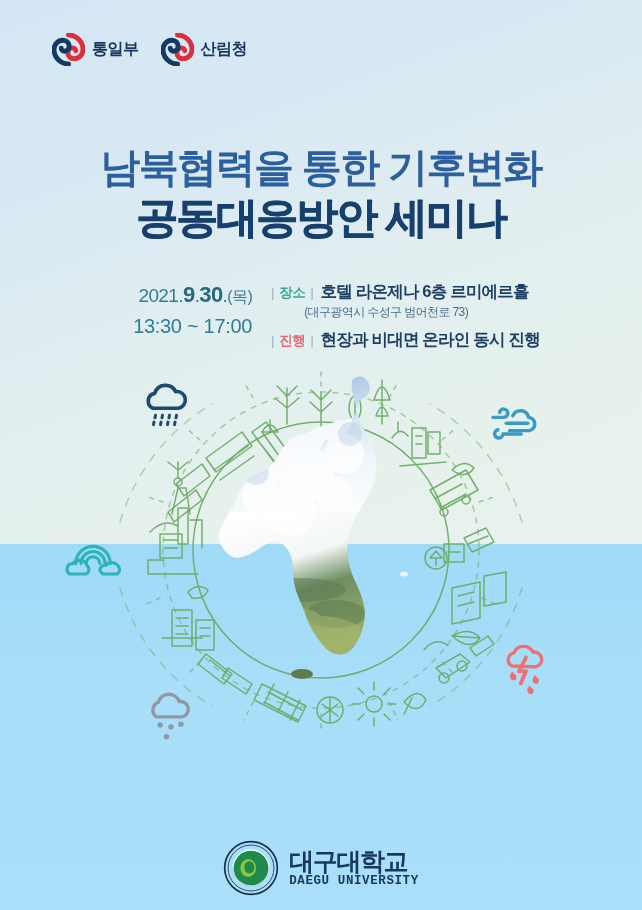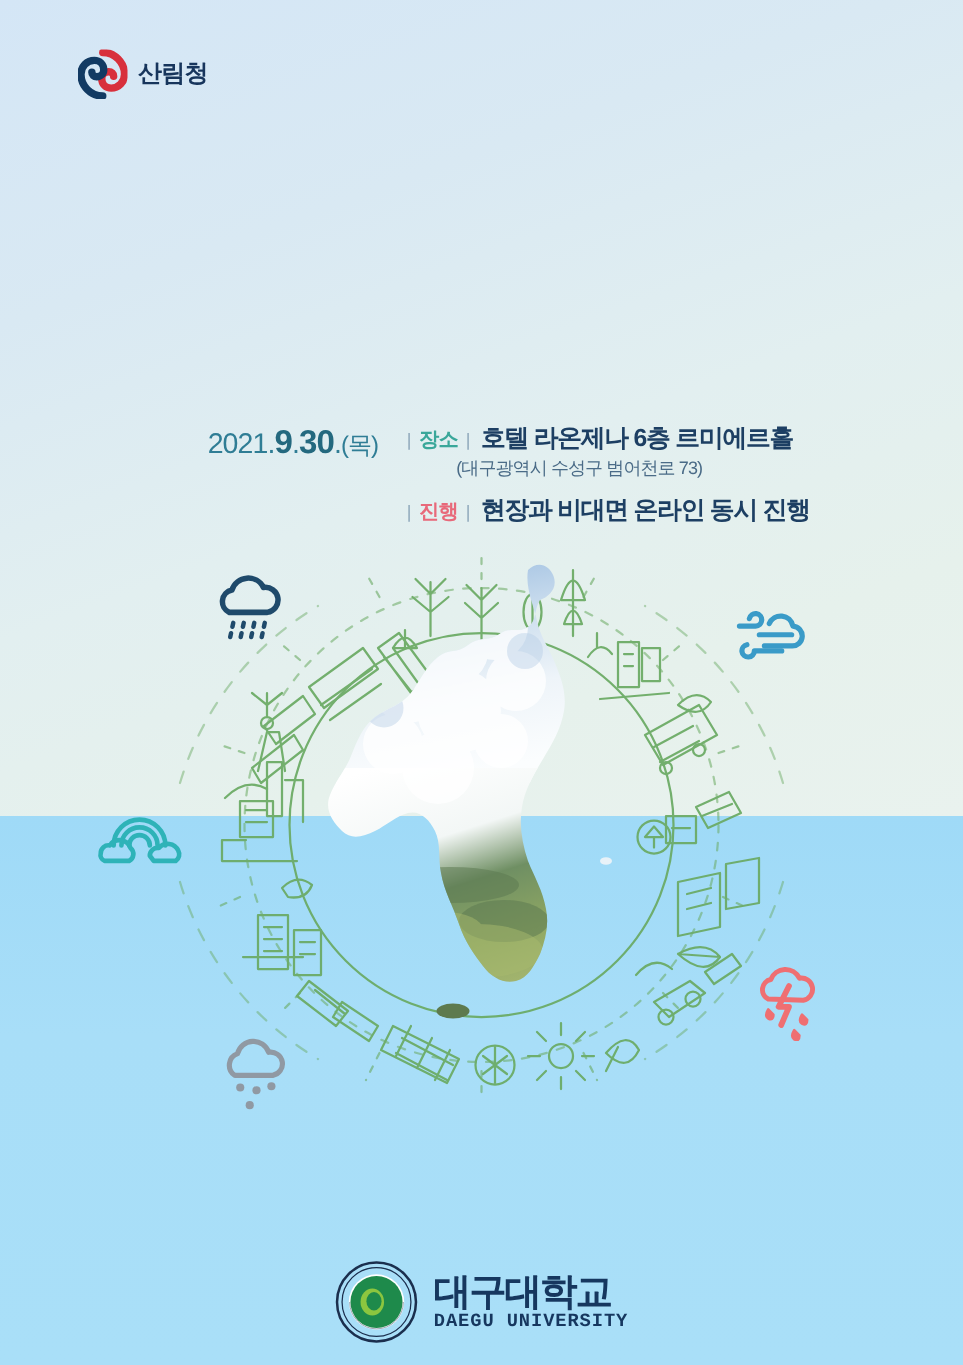--- a/index.html
+++ b/index.html
@@ -99,36 +99,48 @@
 </head>
 <body>
 
 <div class="poster">
 
   <div class="bg-sky"></div>
   <div class="bg-water-grad"></div>
 
   <div class="gov-logos">
 
+    <div class="gov-logo">
+      <svg class="taegeuk" viewBox="0 0 100 100">
+        <path d="M50 6 C74 6 94 26 94 50 C94 66 82 78 67 78 C56 78 48 70 48 59 C48 51 54 45 62 45 C68 45 72 49 72 54" fill="none" stroke="#d8303c" stroke-width="15" stroke-linecap="round"></path>
+        <path d="M50 94 C26 94 6 74 6 50 C6 34 18 22 33 22 C44 22 52 30 52 41 C52 49 46 55 38 55 C32 55 28 51 28 46" fill="none" stroke="#123a63" stroke-width="15" stroke-linecap="round"></path>
+      </svg>
+      <span class="gov-name">통일부</span>
+    </div>
 
     <div class="gov-logo">
       <svg class="taegeuk" viewBox="0 0 100 100">
         <path d="M50 6 C74 6 94 26 94 50 C94 66 82 78 67 78 C56 78 48 70 48 59 C48 51 54 45 62 45 C68 45 72 49 72 54" fill="none" stroke="#d8303c" stroke-width="15" stroke-linecap="round"></path>
         <path d="M50 94 C26 94 6 74 6 50 C6 34 18 22 33 22 C44 22 52 30 52 41 C52 49 46 55 38 55 C32 55 28 51 28 46" fill="none" stroke="#123a63" stroke-width="15" stroke-linecap="round"></path>
       </svg>
       <span class="gov-name">산림청</span>
     </div>
 
   </div>
 
+  <div class="title-wrap">
+    <div class="title-1">남북협력을 통한 기후변화</div>
+    <div class="title-2">공동대응방안 세미나</div>
+  </div>
 
   <div class="info">
 
     <div class="info-left">
       <div class="date-line"><span>2021.</span><span class="big">9</span><span>.</span><span class="big">30</span><span>.</span><span class="dow">(목)</span></div>
+      <div class="time-line">13:30 ~ 17:00</div>
     </div>
 
     <div class="info-right">
 
       <div class="info-row">
         <span class="bar">|</span>
         <span class="tag tag-place">장소</span>
         <span class="bar">|</span>
         <span class="info-val">호텔 라온제나 6층 르미에르홀</span>
       </div>

